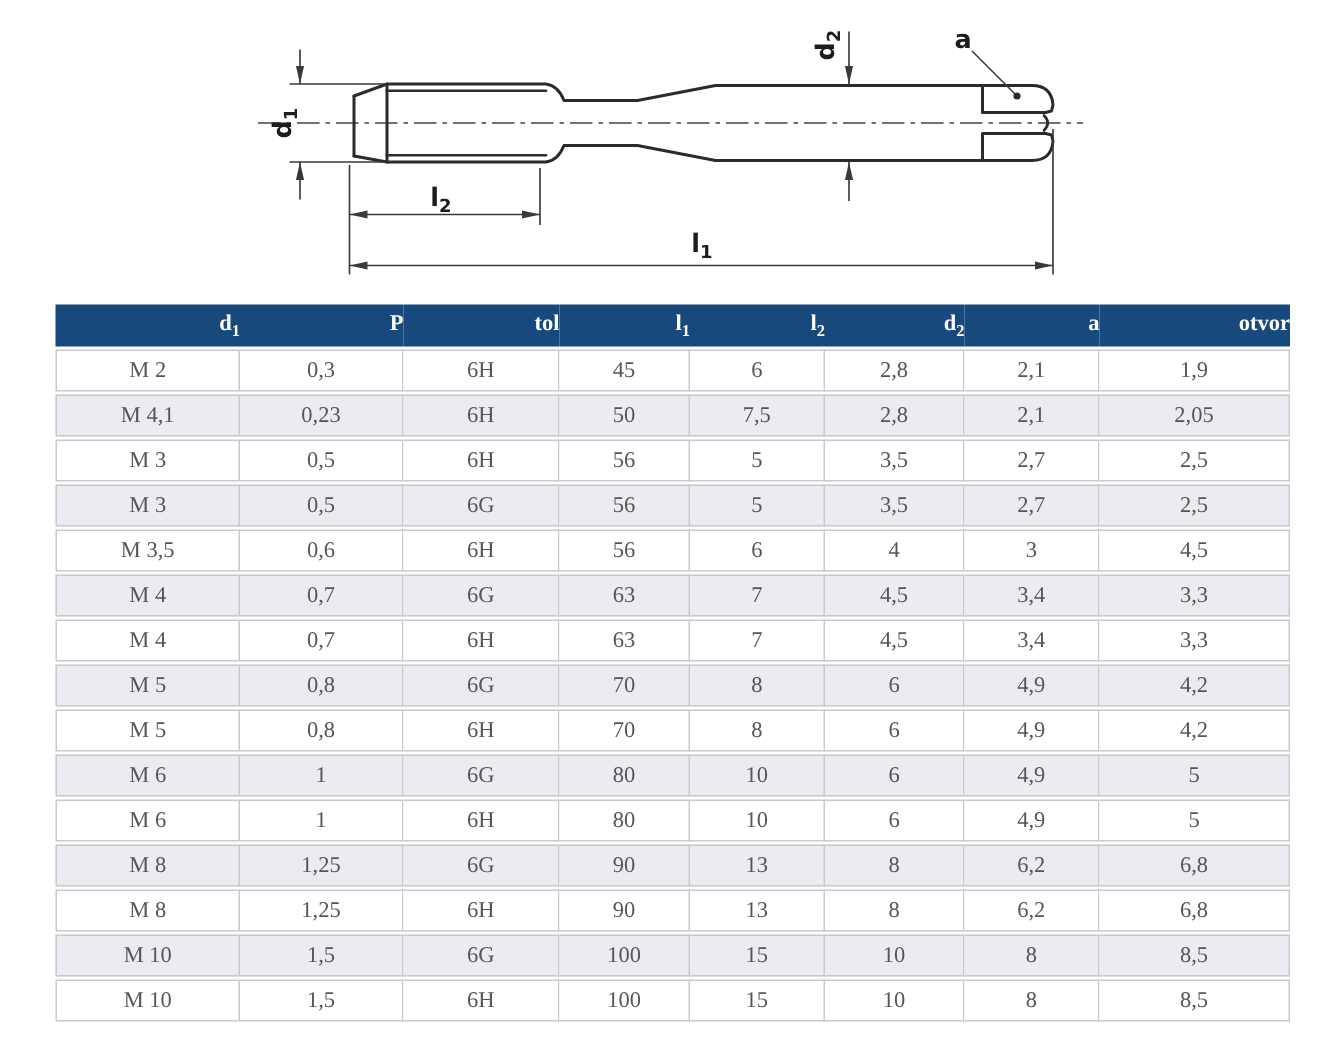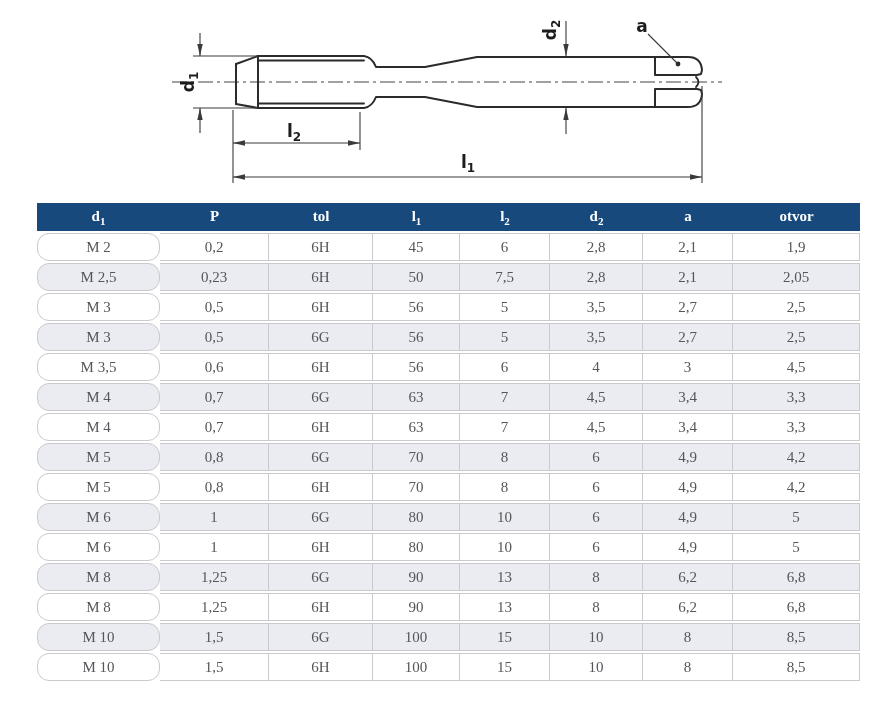--- a/index.html
+++ b/index.html
@@ -25,37 +25,37 @@
     width:823px;
     margin:2px 0 0 37px;
   }
   table.spec thead th{
     background:#17497d;
     color:#ffffff;
     font-weight:bold;
     font-size:15px;
     height:28px;
     padding:0;
-    text-align:center;
+    text-align:right;
     border:none;
   }
   table.spec thead th sub{font-size:11px;}
   table.spec td{
     border:1px solid #c9c9ce;
     border-left:none;
     text-align:center;
     font-size:15px;
     color:#54565a;
     height:26px;
     padding:0 4px;
     background:#ffffff;
     overflow:hidden;
     white-space:nowrap;
   }
-  table.spec td:first-child{border-left:1px solid #c9c9ce;border-radius:12px;}
+  table.spec td:first-child{border-left:1px solid #c9c9ce;}
   table.spec tbody tr:nth-child(even) td{background:#ebebf2;}
 </style>
 </head>
 <body>
 
 <div class="drawing-wrap">
   <svg width="892" height="199" viewBox="0 0 892 199">
 
     <path class="cl" d="M172,82 H722"></path>
 
@@ -130,30 +130,30 @@
       <th><span>l</span><sub>1</sub></th>
       <th><span>l</span><sub>2</sub></th>
       <th><span>d</span><sub>2</sub></th>
       <th><span>a</span><sub></sub></th>
       <th><span>otvor</span><sub></sub></th>
     </tr>
   </thead>
   <tbody>
       <tr>
         <td>M 2</td>
-        <td>0,2</td>
+        <td>0,3</td>
         <td>6H</td>
         <td>45</td>
         <td>6</td>
         <td>2,8</td>
         <td>2,1</td>
         <td>1,9</td>
       </tr>
       <tr>
-        <td>M 2,5</td>
+        <td>M 4,1</td>
         <td>0,23</td>
         <td>6H</td>
         <td>50</td>
         <td>7,5</td>
         <td>2,8</td>
         <td>2,1</td>
         <td>2,05</td>
       </tr>
       <tr>
         <td>M 3</td>

